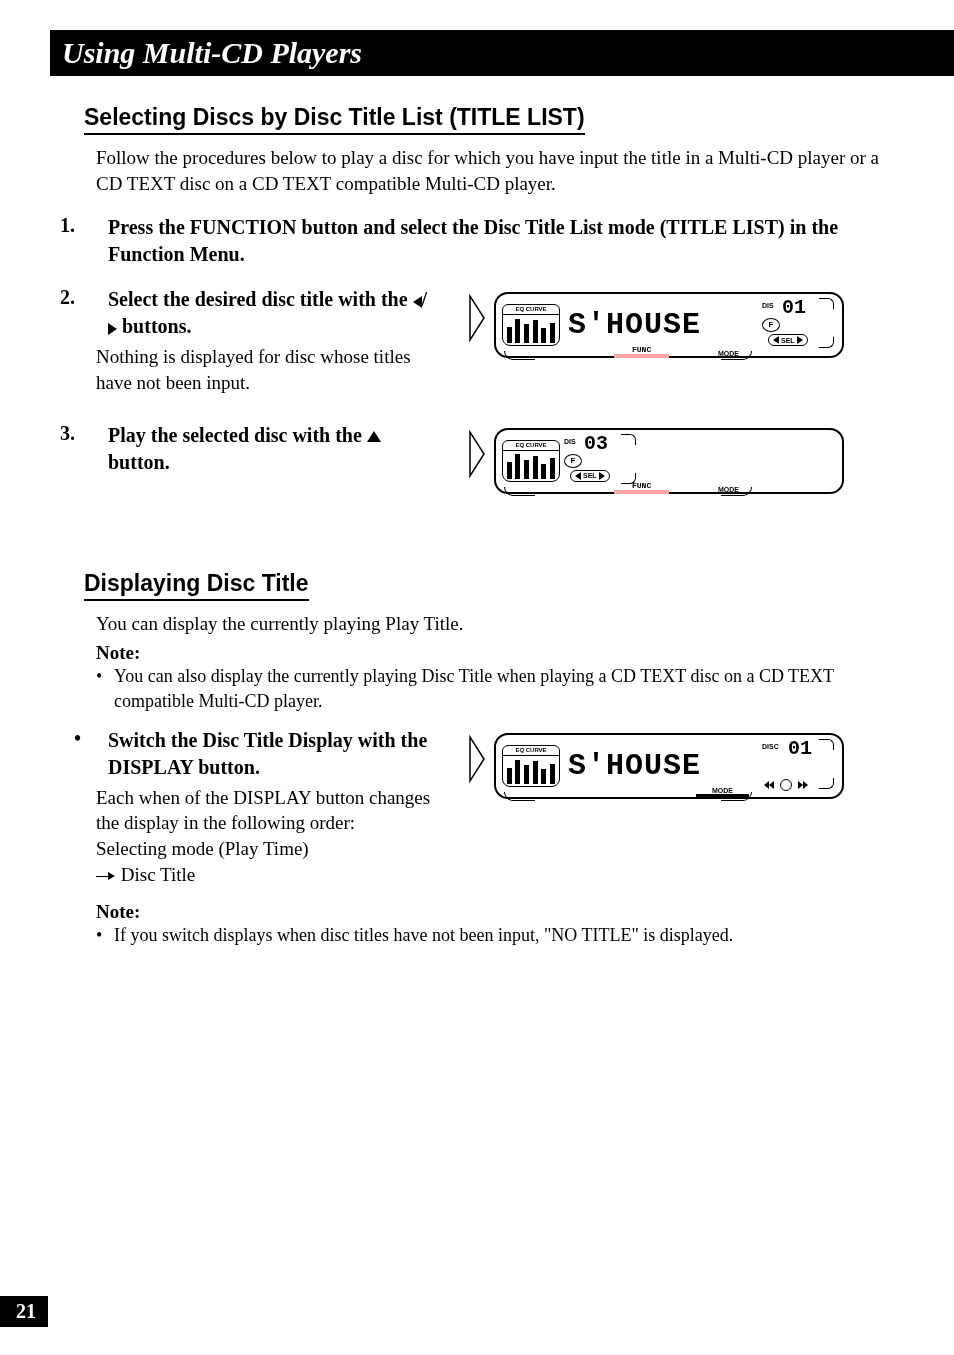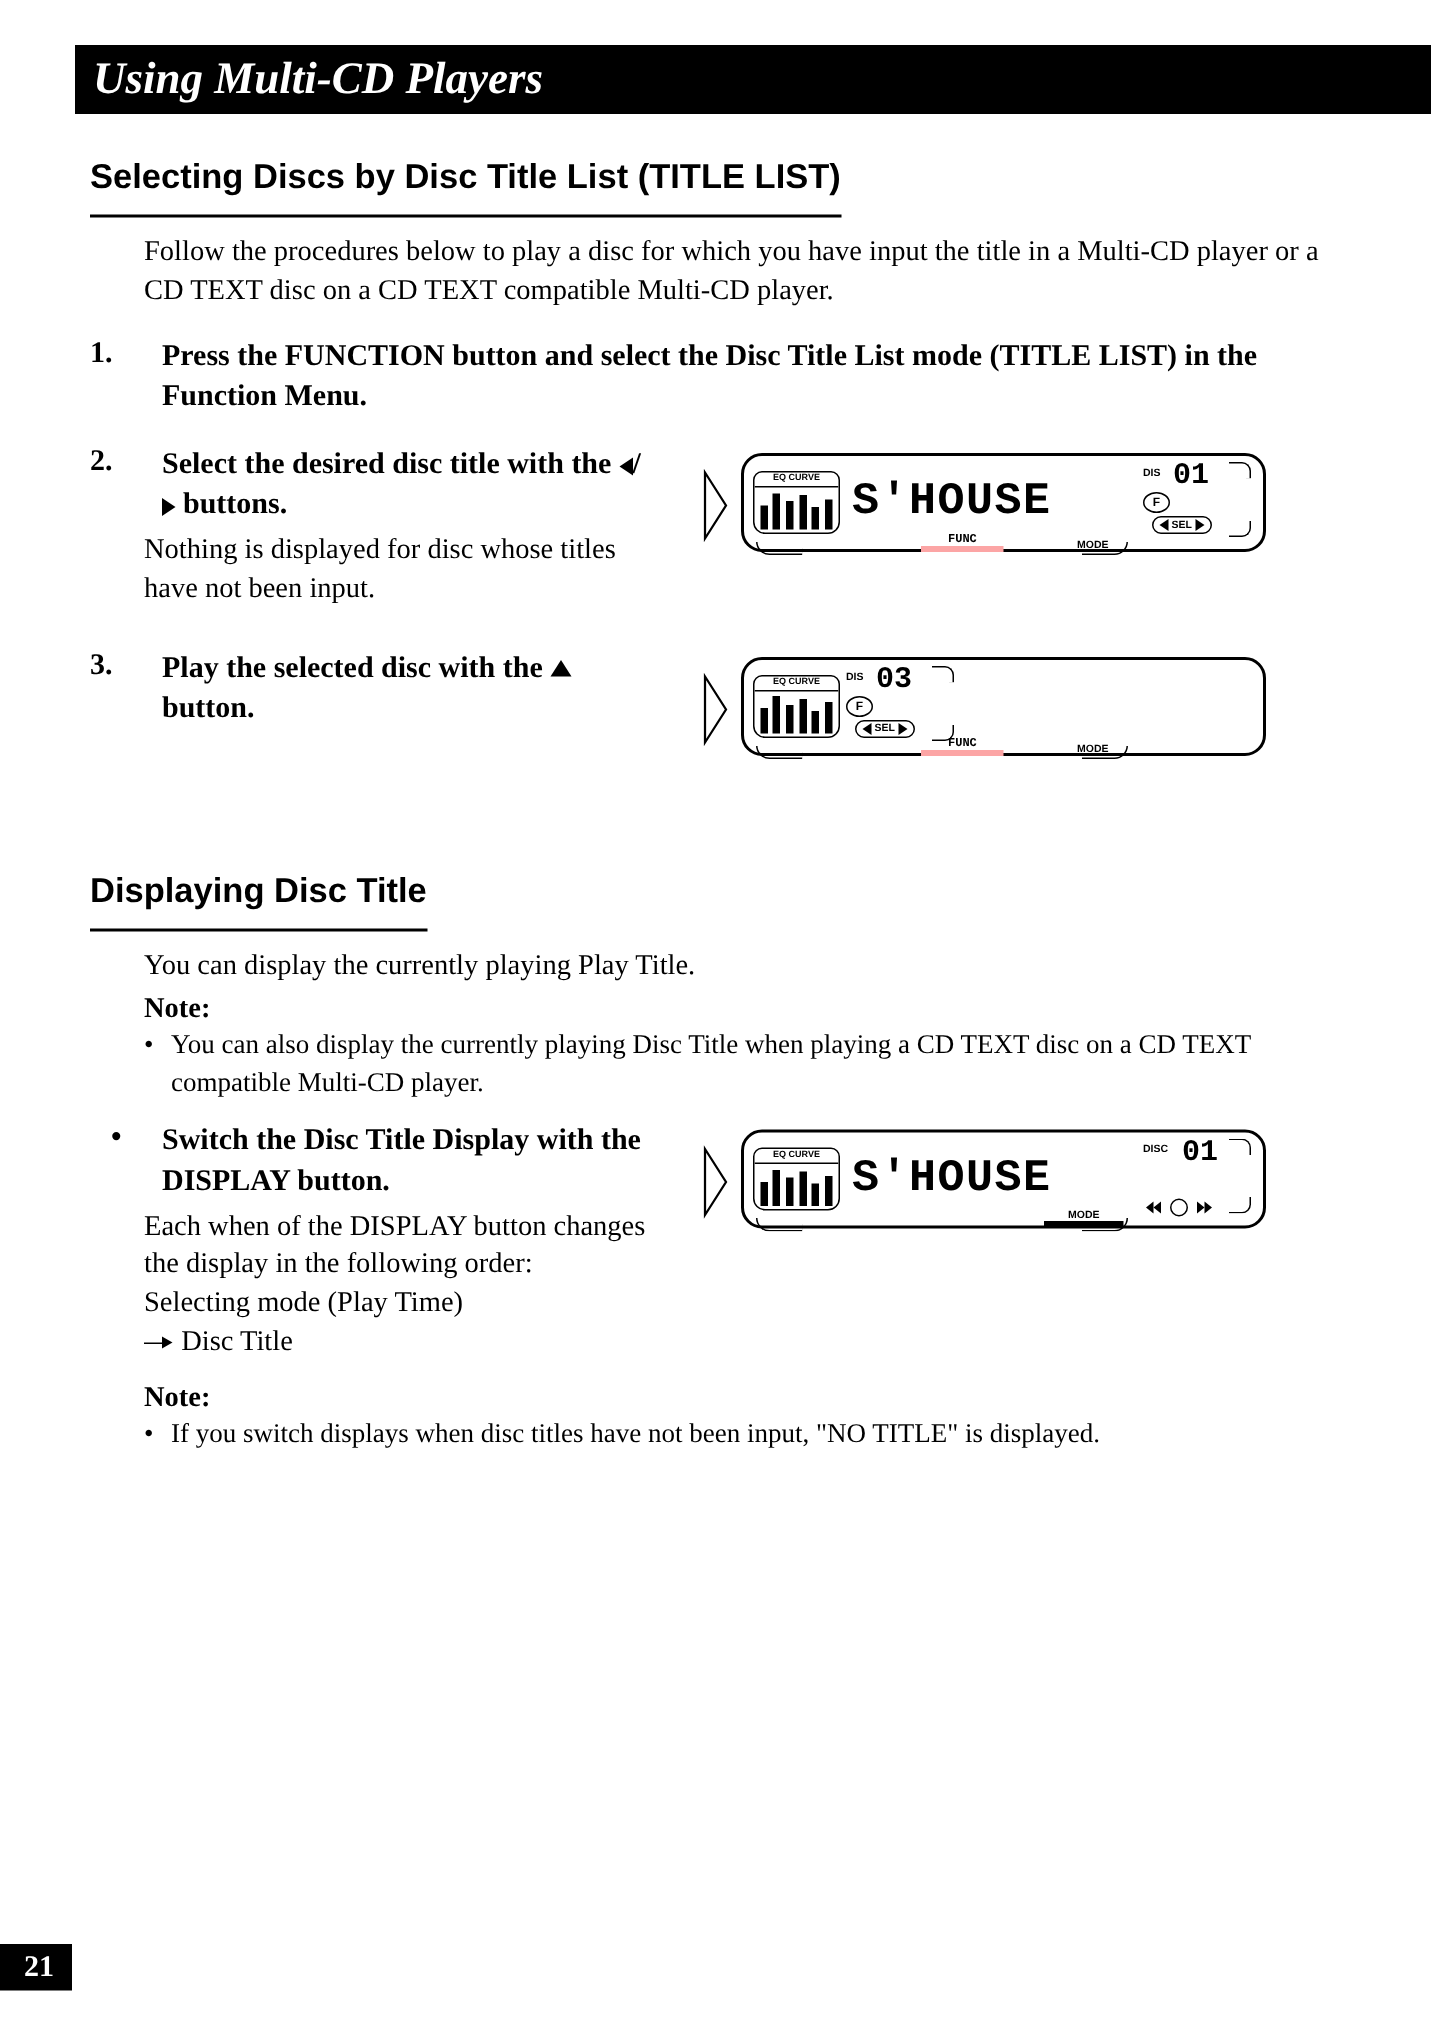--- a/index.html
+++ b/index.html
@@ -28,21 +28,22 @@
     font-weight: bold;
     font-size: 30px;
   }
   .section-heading {
     font-family: Arial, Helvetica, sans-serif;
     font-weight: bold;
     font-size: 23px;
     margin-top: 28px;
     border-bottom: 2px solid #000;
     display: inline-block;
-    padding-bottom: 12px;
+    padding-bottom: 2px;
+    margin-left: 24px;
   }
   .intro-para {
     font-size: 19px;
     margin: 10px 0 18px 36px;
     line-height: 1.35;
   }
   .step-row {
     display: flex;
     align-items: flex-start;
     margin-bottom: 18px;
@@ -91,21 +92,21 @@
     padding: 0 6px;
     box-sizing: border-box;
   }
   .panel-pointer {
     display: inline-block;
     vertical-align: middle;
     margin-right: 6px;
   }
   .panel-wrapper {
     display: flex;
-    align-items: flex-end;
+    align-items: flex-start;
   }
   .eq-block {
     width: 56px;
     height: 40px;
     border: 1.5px solid #000;
     border-radius: 6px 6px 8px 8px;
     position: relative;
     display:flex;
     flex-direction:column;
     overflow:hidden;

